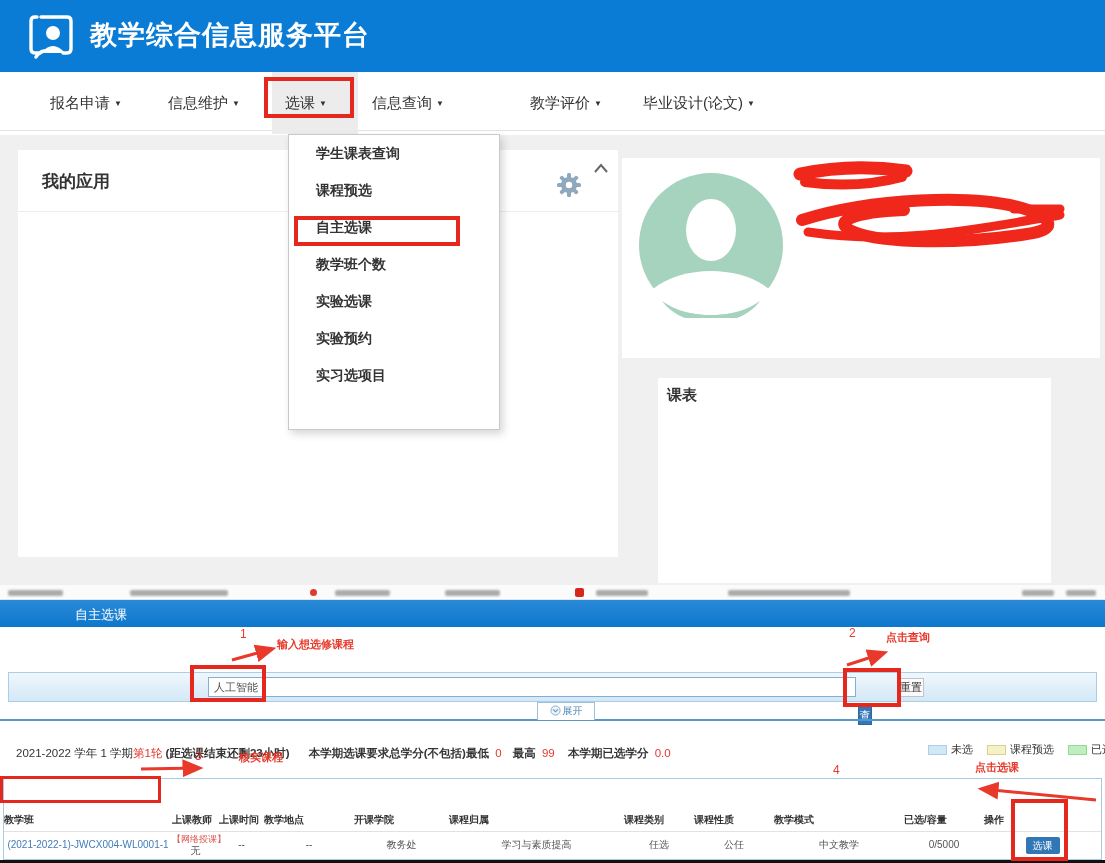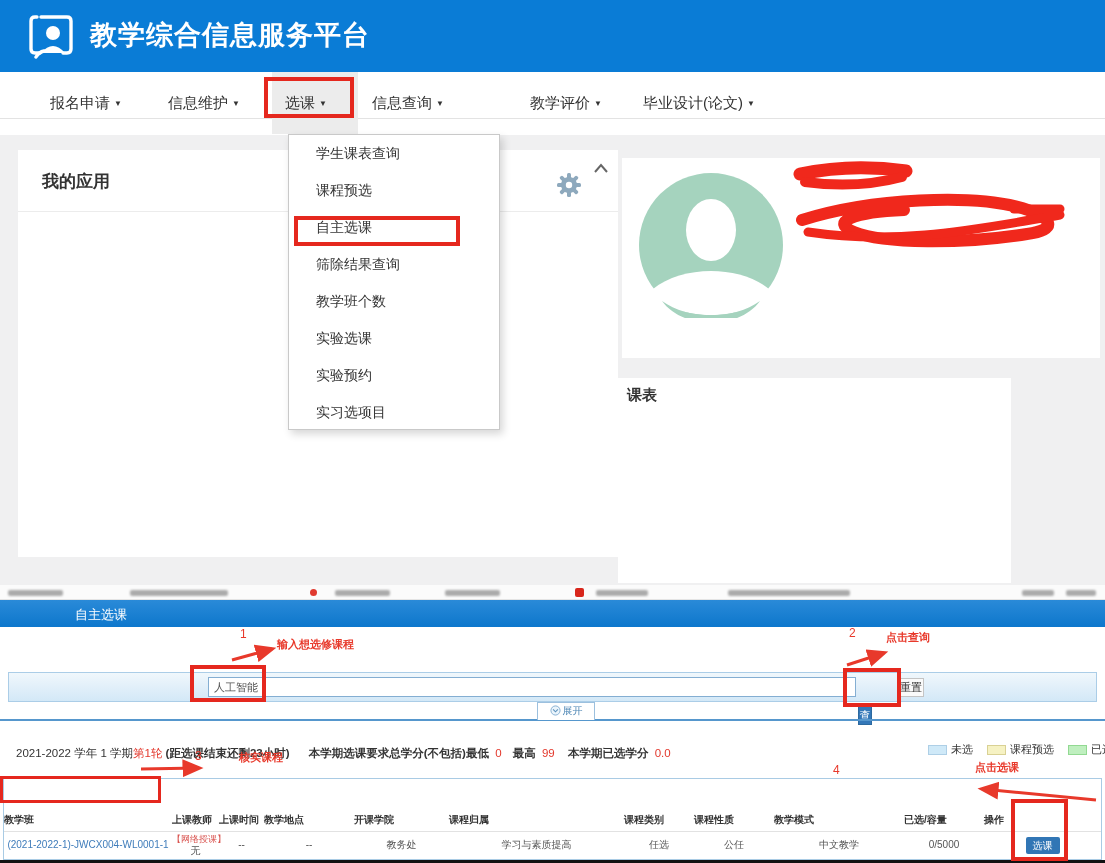--- a/index.html
+++ b/index.html
@@ -4,41 +4,41 @@
 <style>
 * { margin:0; padding:0; box-sizing:border-box; }
 body { font-family:"Liberation Sans","DejaVu Sans",sans-serif; background:#fff; }
 #screen { position:relative; width:1105px; height:863px; overflow:hidden; background:#fff; }
 
 
 .top-header { position:absolute; left:0; top:0; width:1105px; height:72px; background:#0a7cd6; }
 .app-title { position:absolute; left:90px; top:17px; color:#fff; font-size:27px; font-weight:bold; letter-spacing:1px; white-space:nowrap; }
 .logo { position:absolute; left:27px; top:13px; }
 
-.nav-bar { position:absolute; left:0; top:72px; width:1105px; height:47px; background:#fff; border-bottom:1px solid #e3e3e3; }
+.nav-bar { position:absolute; left:0; top:72px; width:1105px; height:59px; background:#fff; border-bottom:1px solid #e3e3e3; }
 .nav-active-bg { position:absolute; left:272px; top:0; width:86px; height:62px; background:#ececec; }
 .nav-item { position:absolute; top:22px; font-size:15px; color:#333; cursor:pointer; white-space:nowrap; }
 .caret { display:inline-block; font-size:8px; vertical-align:2px; margin-left:4px; color:#333; }
 
 .content-bg { position:absolute; left:0; top:135px; width:1105px; height:450px; background:#f0f0f1; }
 
 .card { position:absolute; background:#fff; }
 .card-myapps { left:18px; top:150px; width:600px; height:407px; }
 .myapps-head { position:absolute; left:0; top:0; width:100%; height:62px; border-bottom:1px solid #ececec; }
 .myapps-title { position:absolute; left:24px; top:20px; font-size:17px; font-weight:bold; color:#333; }
 .gear { position:absolute; left:556px; top:172px; cursor:pointer; }
 .chev-top { position:absolute; left:593px; top:163px; cursor:pointer; }
 
 .card-profile { left:622px; top:158px; width:478px; height:200px; }
 .avatar { position:absolute; left:16px; top:14px; }
-.card-timetable { left:618px; top:378px; width:393px; height:205px; }
+.card-timetable { left:658px; top:378px; width:393px; height:205px; }
 .tt-title { position:absolute; left:9px; top:8px; font-size:15px; font-weight:bold; color:#333; }
 
 .dropdown { position:absolute; left:288px; top:134px; width:212px; height:296px; background:#fff;
-  border:1px solid #c9c9c9; box-shadow:3px 4px 8px rgba(0,0,0,.16); z-index:5; }
+  border:1px solid #c9c9c9; box-shadow:3px 4px 8px rgba(0,0,0,.16); z-index:5;font-weight:bold; }
 .dd-item { height:37px; line-height:37px; padding-left:27px; font-size:14px; color:#333; cursor:pointer; white-space:nowrap; }
 
 
 .strip { position:absolute; left:0; top:585px; width:1105px; height:15px; background:#fbfbfb; border-bottom:1px solid #e4e4e4; }
 .blob { position:absolute; top:5px; height:6px; background:#8a8a8a; opacity:.7; filter:blur(1.2px); border-radius:2px; }
 .blob-dot { position:absolute; top:4px; width:7px; height:7px; border-radius:50%; background:#e03a30; filter:blur(.4px); }
 .blob-sq { position:absolute; top:3px; width:9px; height:9px; border-radius:2px; background:#d8261c; filter:blur(.4px); }
 
 
 .page-header2 { position:absolute; left:0; top:600px; width:1105px; height:27px; background:linear-gradient(#2a8ad8,#0d77cc); }
@@ -164,21 +164,20 @@
   </div>
 
   <div class="card card-timetable">
     <div class="tt-title">课表</div>
   </div>
 
   <div class="dropdown">
     <div class="dd-item">学生课表查询</div>
     <div class="dd-item">课程预选</div>
     <div class="dd-item">自主选课</div>
-    <div class="dd-item">筛除结果查询</div>
     <div class="dd-item">教学班个数</div>
     <div class="dd-item">实验选课</div>
     <div class="dd-item">实验预约</div>
     <div class="dd-item">实习选项目</div>
   </div>
 
   <div class="strip">
     <div class="blob" style="left:8px;width:55px"></div>
     <div class="blob" style="left:130px;width:98px"></div>
     <div class="blob-dot" style="left:310px"></div>

